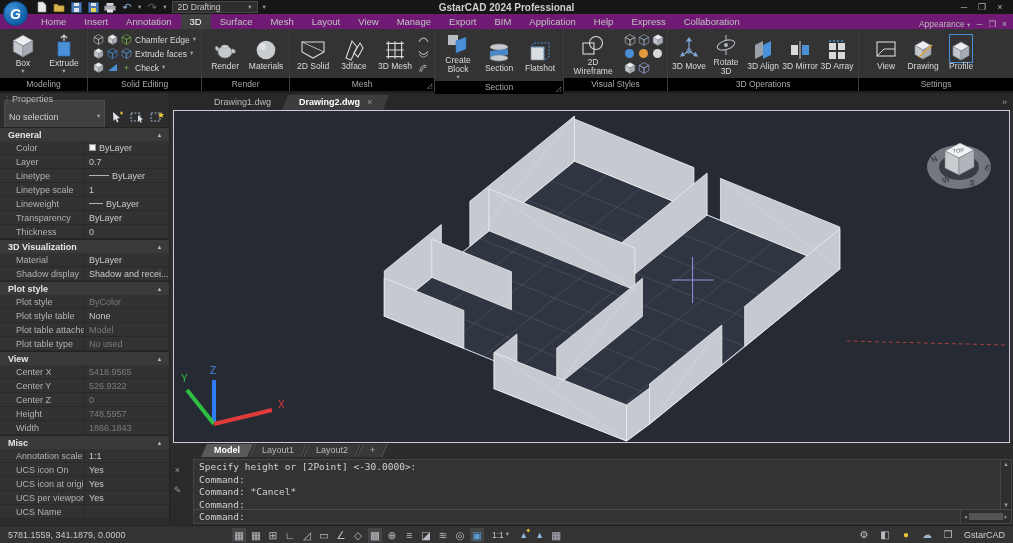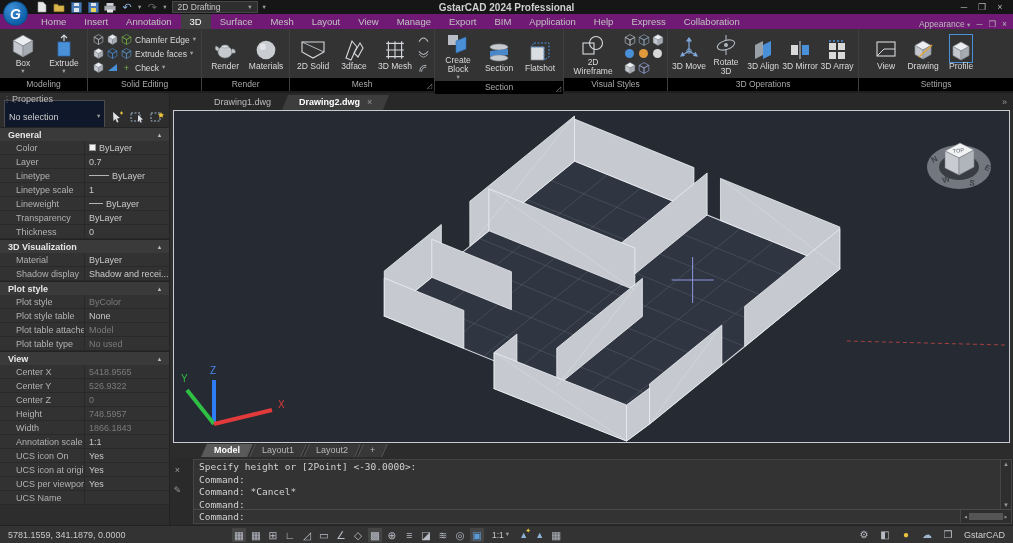--- a/index.html
+++ b/index.html
@@ -46,21 +46,21 @@
   .profile-sel .ic{outline:1px solid #4a90d9;outline-offset:1px}
 
   
   .main{display:flex;height:432px}
 
   
   .props{width:170px;background:#2d2d2d;display:flex;flex-direction:column;font-size:9px;border-right:1px solid #222}
   .props-head{height:13px;line-height:13px;color:#bdbdbd;padding-left:12px;position:relative}
   .props-head .grip{position:absolute;left:3px;top:0;color:#7a7a7a;font-size:8px}
   .sel-row{height:21px;display:flex;align-items:center;padding:0 4px;gap:4px}
-  .pdrop{width:102px;height:15px;background:#0f172a;border:1px solid #4c4c4c;color:#cfcfcf;
+  .pdrop{width:102px;height:15px;background:#404040;border:1px solid #4c4c4c;color:#cfcfcf;
          display:flex;align-items:center;justify-content:space-between;padding:16px 4px;font-size:9px}
   .pico{width:16px;height:15px;display:flex;align-items:center;justify-content:center}
   .props-body{flex:1;display:flex;overflow:hidden}
   .prows{flex:1}
   .pscroll{width:7px;background:#262626;position:relative}
   .psec{height:14px;background:#3a3a3a;border-top:1px solid #232323;color:#e6e6e6;font-weight:bold;
         display:flex;align-items:center;padding:0 6px 0 8px}
   .psec .arrow{margin-left:auto;font-size:6px;color:#bbb}
   .prow{height:14px;display:flex;background:#323232;border-bottom:1px solid #292929}
   .plabel{width:84px;padding-left:16px;color:#b2b2b2;display:flex;align-items:center;white-space:nowrap;overflow:hidden}
@@ -722,20 +722,24 @@
               <span>748.5957</span>
             </div>
           </div>
         <div class="prow">
             <div class="plabel">Width</div>
             <div class="pval dim">
               <span>1866.1843</span>
             </div>
           </div>
 
+        <div class="psec">
+            <span>Misc</span>
+            <span class="arrow">▲</span>
+          </div>
         <div class="prow">
             <div class="plabel">Annotation scale</div>
             <div class="pval">
               <span>1:1</span>
             </div>
           </div>
         <div class="prow">
             <div class="plabel">UCS icon On</div>
             <div class="pval">
               <span>Yes</span>

